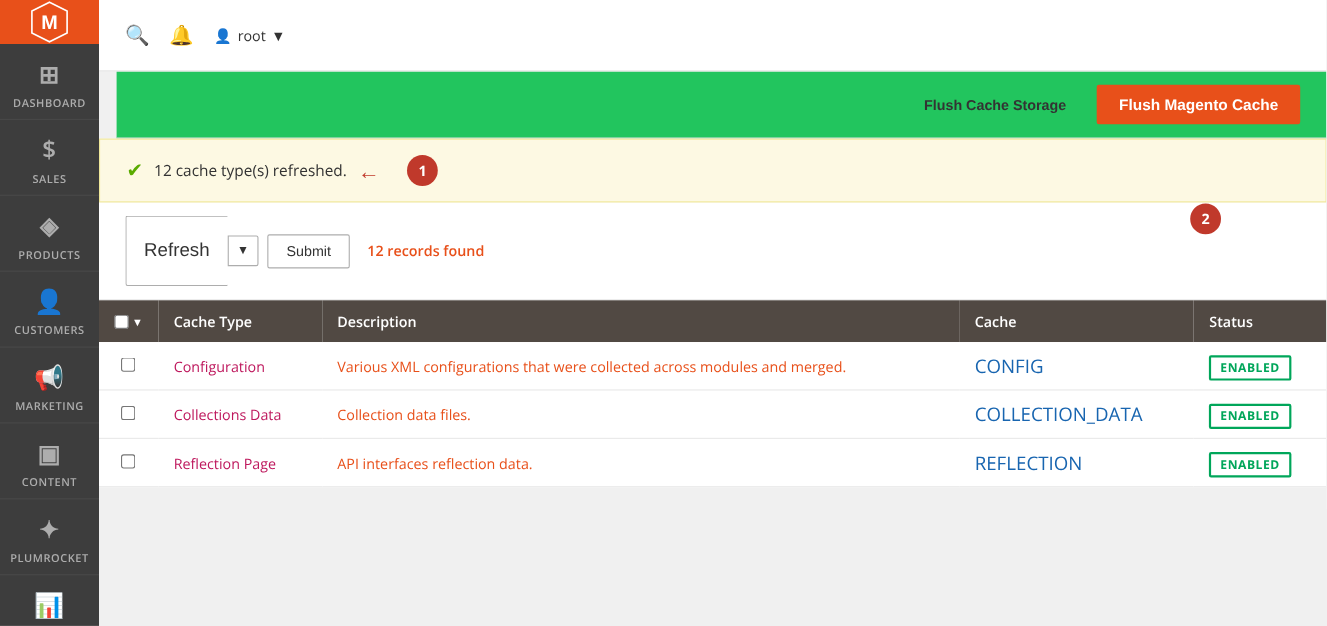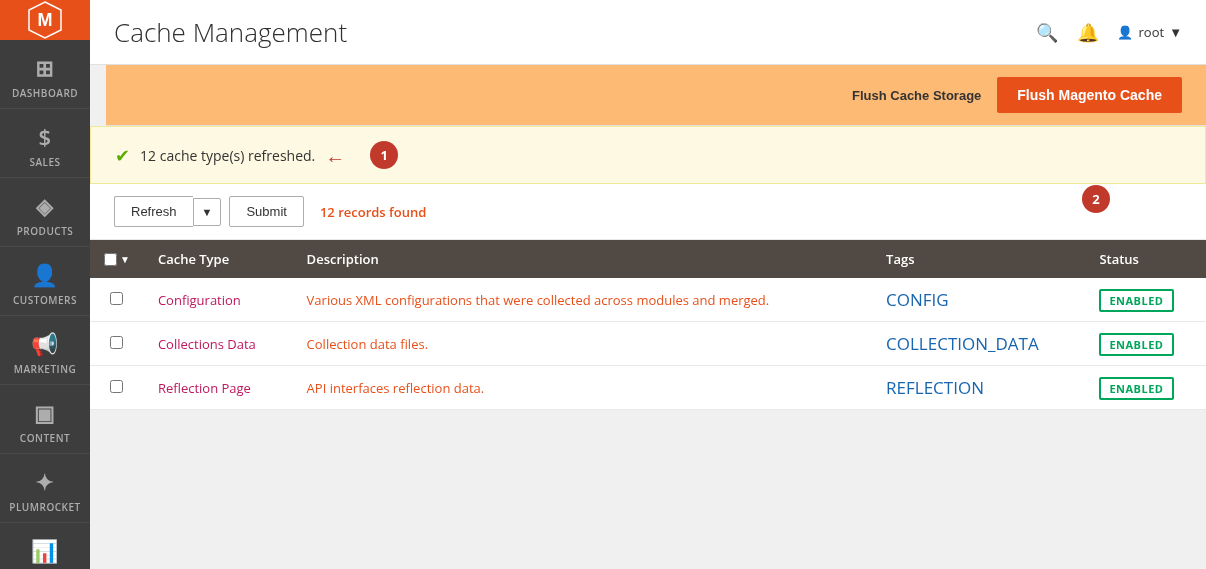--- a/index.html
+++ b/index.html
@@ -94,27 +94,27 @@
 
     
     .content-area {
       flex: 1;
       overflow-y: auto;
       padding: 0;
     }
 
     
     .action-bar {
-      background: #fdba74;
+      background: #22c55e;
       border-bottom: 1px solid #e0e0e0;
       padding: 12px 24px;
       display: flex;
       align-items: center;
       justify-content: flex-end;
-      gap: 0;
+      gap: 12px;
       margin-left: 16px;
     }
     .btn-flush-storage {
       background: transparent;
       border: none;
       color: #333;
       font-size: 13px;
       font-weight: 600;
       cursor: pointer;
       padding: 8px 16px;
@@ -189,22 +189,22 @@
       background: #fff;
       padding: 12px 24px;
       display: flex;
       align-items: center;
       gap: 0;
       border-bottom: 1px solid #e8e8e8;
     }
     .btn-refresh {
       background: #fff;
       border: 1px solid #adadad;
-      padding: 7px 16px;
-      font-size: 13px;
+      padding: 21px 16px;
+      font-size: 17px;
       color: #333;
       cursor: pointer;
       border-right: none;
       border-radius: 2px 0 0 2px;
     }
     .btn-dropdown {
       background: #fff;
       border: 1px solid #adadad;
       padding: 7px 8px;
       font-size: 11px;
@@ -328,21 +328,20 @@
   </div>
   <div class="sidebar-item">
     <span class="icon">📊</span>
 
   </div>
 </nav>
 
 <div class="main">
 
   <header class="top-header">
-    <h1 class="page-title-text">Cache Management</h1>
     <div class="header-actions">
       <span class="header-icon">🔍</span>
       <span class="header-icon">🔔</span>
       <div class="user-info">
         <span>👤</span>
         <span>root</span>
         <span>▼</span>
       </div>
     </div>
   </header>
@@ -374,21 +373,21 @@
         <thead>
           <tr>
             <th>
               <div class="th-checkbox-wrap">
                 <input type="checkbox" style="">
                 <span style="font-size:10px;cursor:pointer;">▼</span>
               </div>
             </th>
             <th>Cache Type</th>
             <th>Description</th>
-            <th>Tags</th>
+            <th>Cache</th>
             <th>Status</th>
           </tr>
         </thead>
         <tbody id="table-body">
         <tr>
     <td>
       <input type="checkbox" style="">
     </td>
     <td>
       <a class="link-type">Configuration</a>

